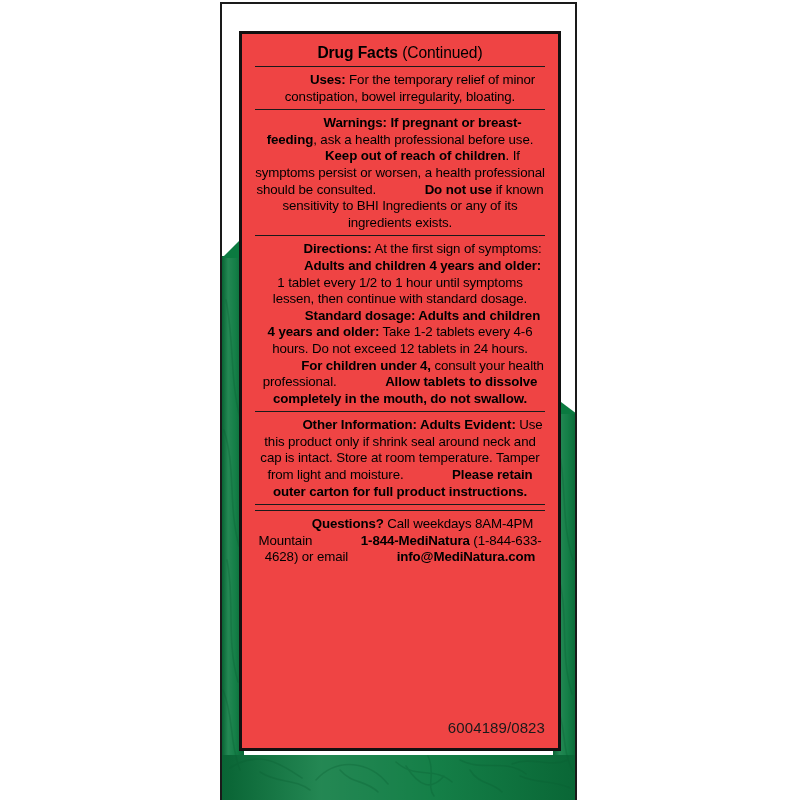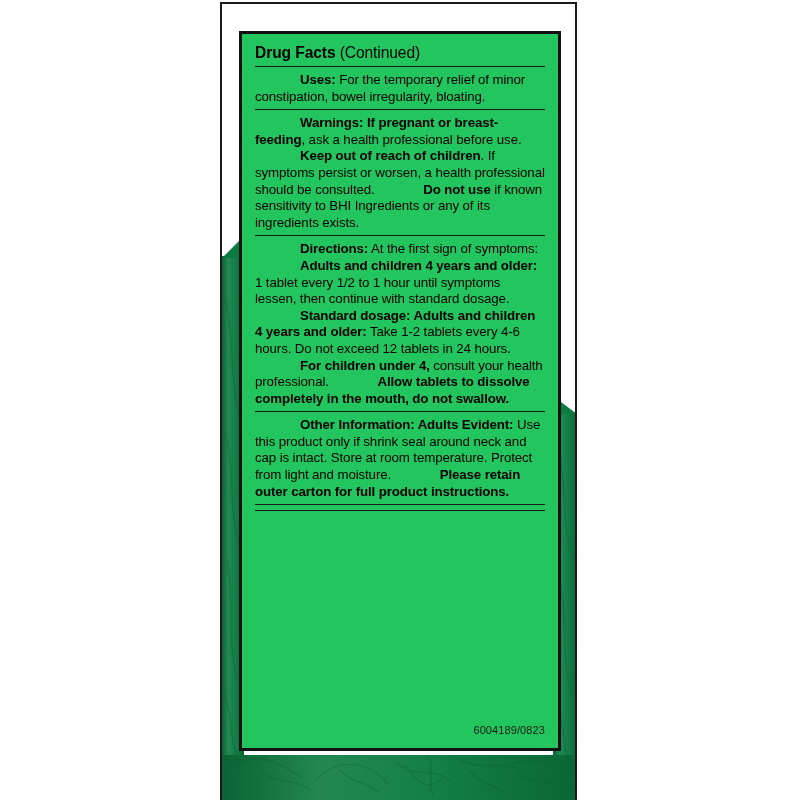--- a/index.html
+++ b/index.html
@@ -113,23 +113,24 @@
     width: 322px;
     height: 720px;
     background: #ffffff;
     border: 3px solid #111111;
     box-sizing: border-box;
     z-index: 4;
   }
   .facts-inner {
     position: absolute;
     left: 0; top: 0; right: 0; bottom: 0;
-    background: #22c55e;
+    background: #ef4444;
     padding: 7px 13px 12px 13px;
     box-sizing: border-box;
+    text-align: center;
   }
 
   .rule-thin {
     border: 0;
     border-top: 1.5px solid #1a1a1a;
     margin: 4px 0 5px 0;
   }
 
   .sec {
     color: #000000;
@@ -146,21 +147,21 @@
     margin: 2px 0 0 0;
     letter-spacing: -0.1px;
   }
   .title .strong { font-weight: bold; }
   .title .light  { font-weight: normal; }
 
   .code {
     position: absolute;
     right: 13px;
     bottom: 12px;
-    font-size: 11px;
+    font-size: 15px;
     color: #1a1a1a;
     letter-spacing: 0.1px;
   }
 </style>
 </head>
 <body>
 
 <div id="stage">
 
   <div class="carton">
@@ -216,28 +217,31 @@
 
         <hr class="rule-thin">
 
         <div class="sec">
           <b>Directions:</b><span> At the first sign of symptoms: </span><b>Adults and children 4 years and older:</b><span> 1 tablet every 1/2 to 1 hour until symptoms lessen, then continue with standard dosage. </span><b>Standard dosage: Adults and children 4 years and older:</b><span> Take 1-2 tablets every 4-6 hours. Do not exceed 12 tablets in 24 hours. </span><b>For children under 4,</b><span> consult your health professional. </span><b>Allow tablets to dissolve completely in the mouth, do not swallow.</b>
         </div>
 
         <hr class="rule-thin">
 
         <div class="sec">
-          <b>Other Information: Adults Evident:</b><span> Use this product only if shrink seal around neck and cap is intact. Store at room temperature. Protect from light and moisture. </span><b>Please retain outer carton for full product instructions.</b>
-        </div>
-
-        <hr class="rule-thin">
-
-
-        <hr class="rule-thin">
-
+          <b>Other Information: Adults Evident:</b><span> Use this product only if shrink seal around neck and cap is intact. Store at room temperature. Tamper from light and moisture. </span><b>Please retain outer carton for full product instructions.</b>
+        </div>
+
+        <hr class="rule-thin">
+
+
+        <hr class="rule-thin">
+
+        <div class="sec">
+          <b>Questions?</b><span> Call weekdays 8AM-4PM Mountain </span><b>1-844-MediNatura</b><span> (1-844-633-4628) or email </span><b>info@MediNatura.com</b>
+        </div>
 
         <div class="code">6004189/0823</div>
 
       </div>
     </div>
 
   </div>
 </div>
 
 </body></html>

